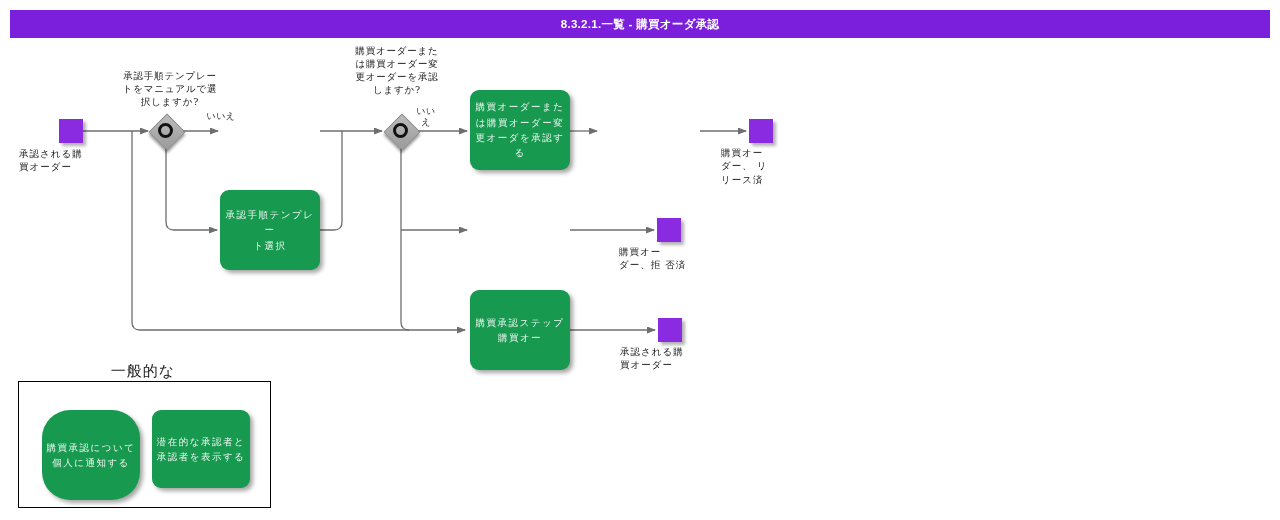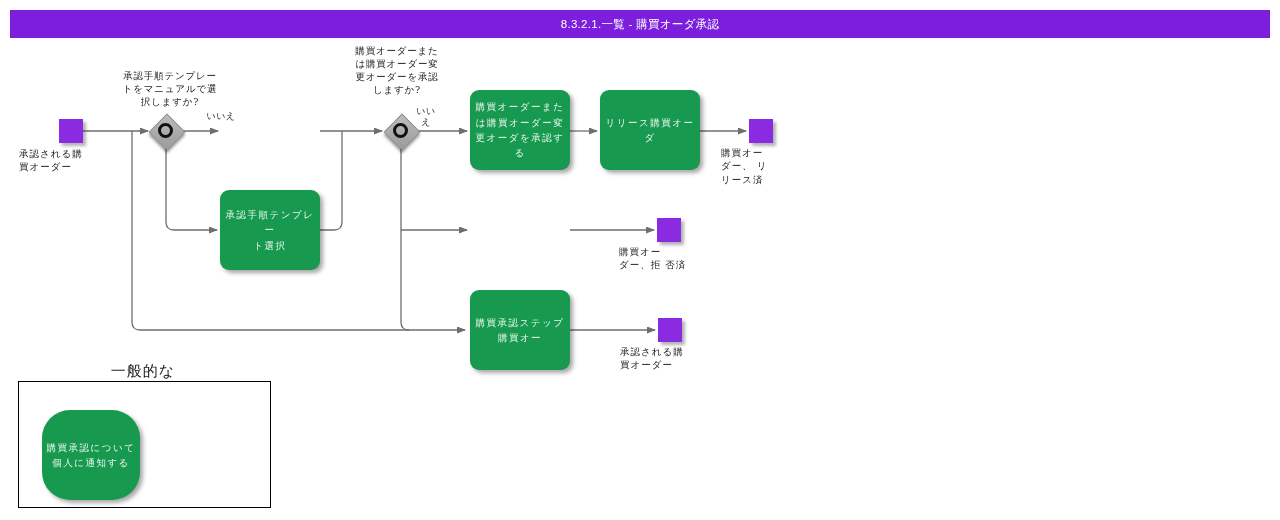--- a/index.html
+++ b/index.html
@@ -5,21 +5,21 @@
   html,body{margin:0;padding:0;background:#fff;}
   .canvas{
     position:relative;width:1280px;height:520px;background:#fff;overflow:hidden;
     font-family:"DejaVu Serif",serif;color:#1a1a1a;
   }
   .header{
     position:absolute;left:10px;top:10px;width:1260px;height:28px;
     background:#7B1FDC;display:flex;align-items:center;justify-content:center;
   }
   .header .title{
-    color:#fff;font-family:"Liberation Sans",sans-serif;font-weight:normal;
+    color:#fff;font-family:"Liberation Sans",sans-serif;font-weight:bold;
     font-size:11.5px;letter-spacing:.3px;white-space:pre-line;
   }
   svg.wires{position:absolute;left:0;top:0;z-index:1;}
   .activity{
     position:absolute;z-index:2;background:#17994F;border-radius:9px;
     box-shadow:3px 3px 4px rgba(0,0,0,.35);
     display:flex;align-items:center;justify-content:center;text-align:center;
     color:#ECF7F0;font-size:9.5px;line-height:1.62;letter-spacing:1.5px;
     white-space:pre-line;padding:2px;box-sizing:border-box;
   }
@@ -109,22 +109,20 @@
 しますか?</div>
   <div class="diamond" style="left:389px;top:119px;"></div>
   <div class="ring" style="left:393px;top:123px;"></div>
   <div class="branch-label" style="left:409px;top:106px;width:34px;">いい
 え</div>
 
   <div class="activity" style="left:470px;top:90px;width:100px;height:80px;">購買オーダーまた
 は購買オーダー変
 更オーダを承認す
 る</div>
-  <div class="activity" style="left:600px;top:90px;width:100px;height:80px;">リリース購買オー
-ダ</div>
 
   <div class="event" style="left:749px;top:119px;"></div>
   <div class="node-label" style="left:721px;top:146px;width:80px;">購買オー
 ダー、 リ
 リース済</div>
 
   <div class="activity" style="left:220px;top:190px;width:100px;height:80px;">承認手順テンプレー
 ト選択</div>
 
   <div class="event" style="left:657px;top:218px;"></div>
@@ -136,14 +134,16 @@
 
   <div class="event" style="left:658px;top:318px;"></div>
   <div class="node-label" style="left:620px;top:345px;width:100px;">承認される購
 買オーダー</div>
 
   <div class="legend-title">一般的な
 活動</div>
   <div class="legend-frame"></div>
   <div class="activity" style="left:42px;top:410px;width:98px;height:90px;border-radius:28px;">購買承認について
 個人に通知する</div>
+  <div class="activity" style="left:152px;top:410px;width:98px;height:78px;">潜在的な承認者と
+承認者を表示する</div>
 
 </div>
 
 </body></html>

